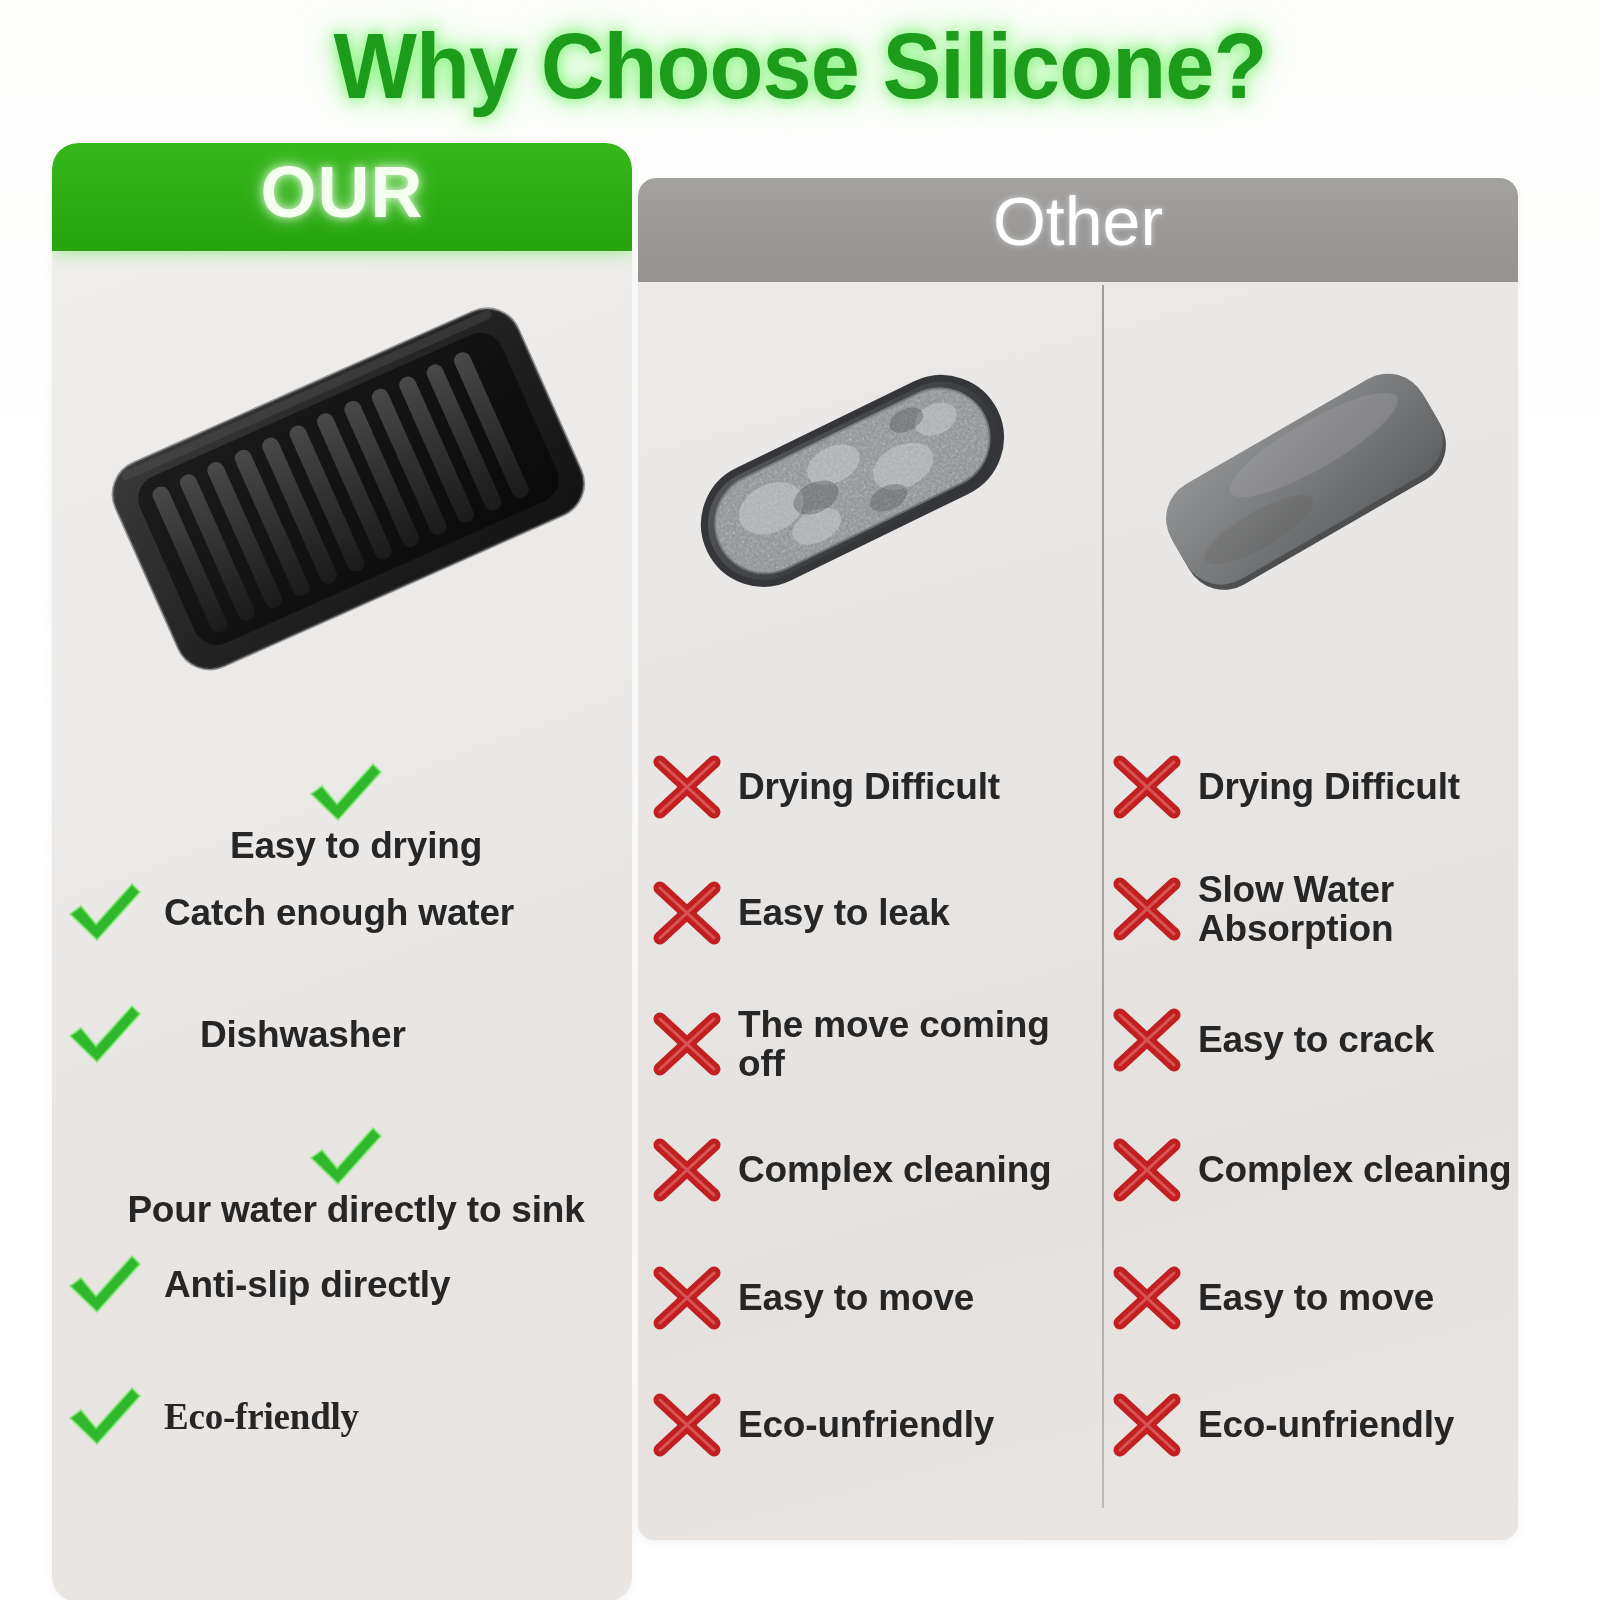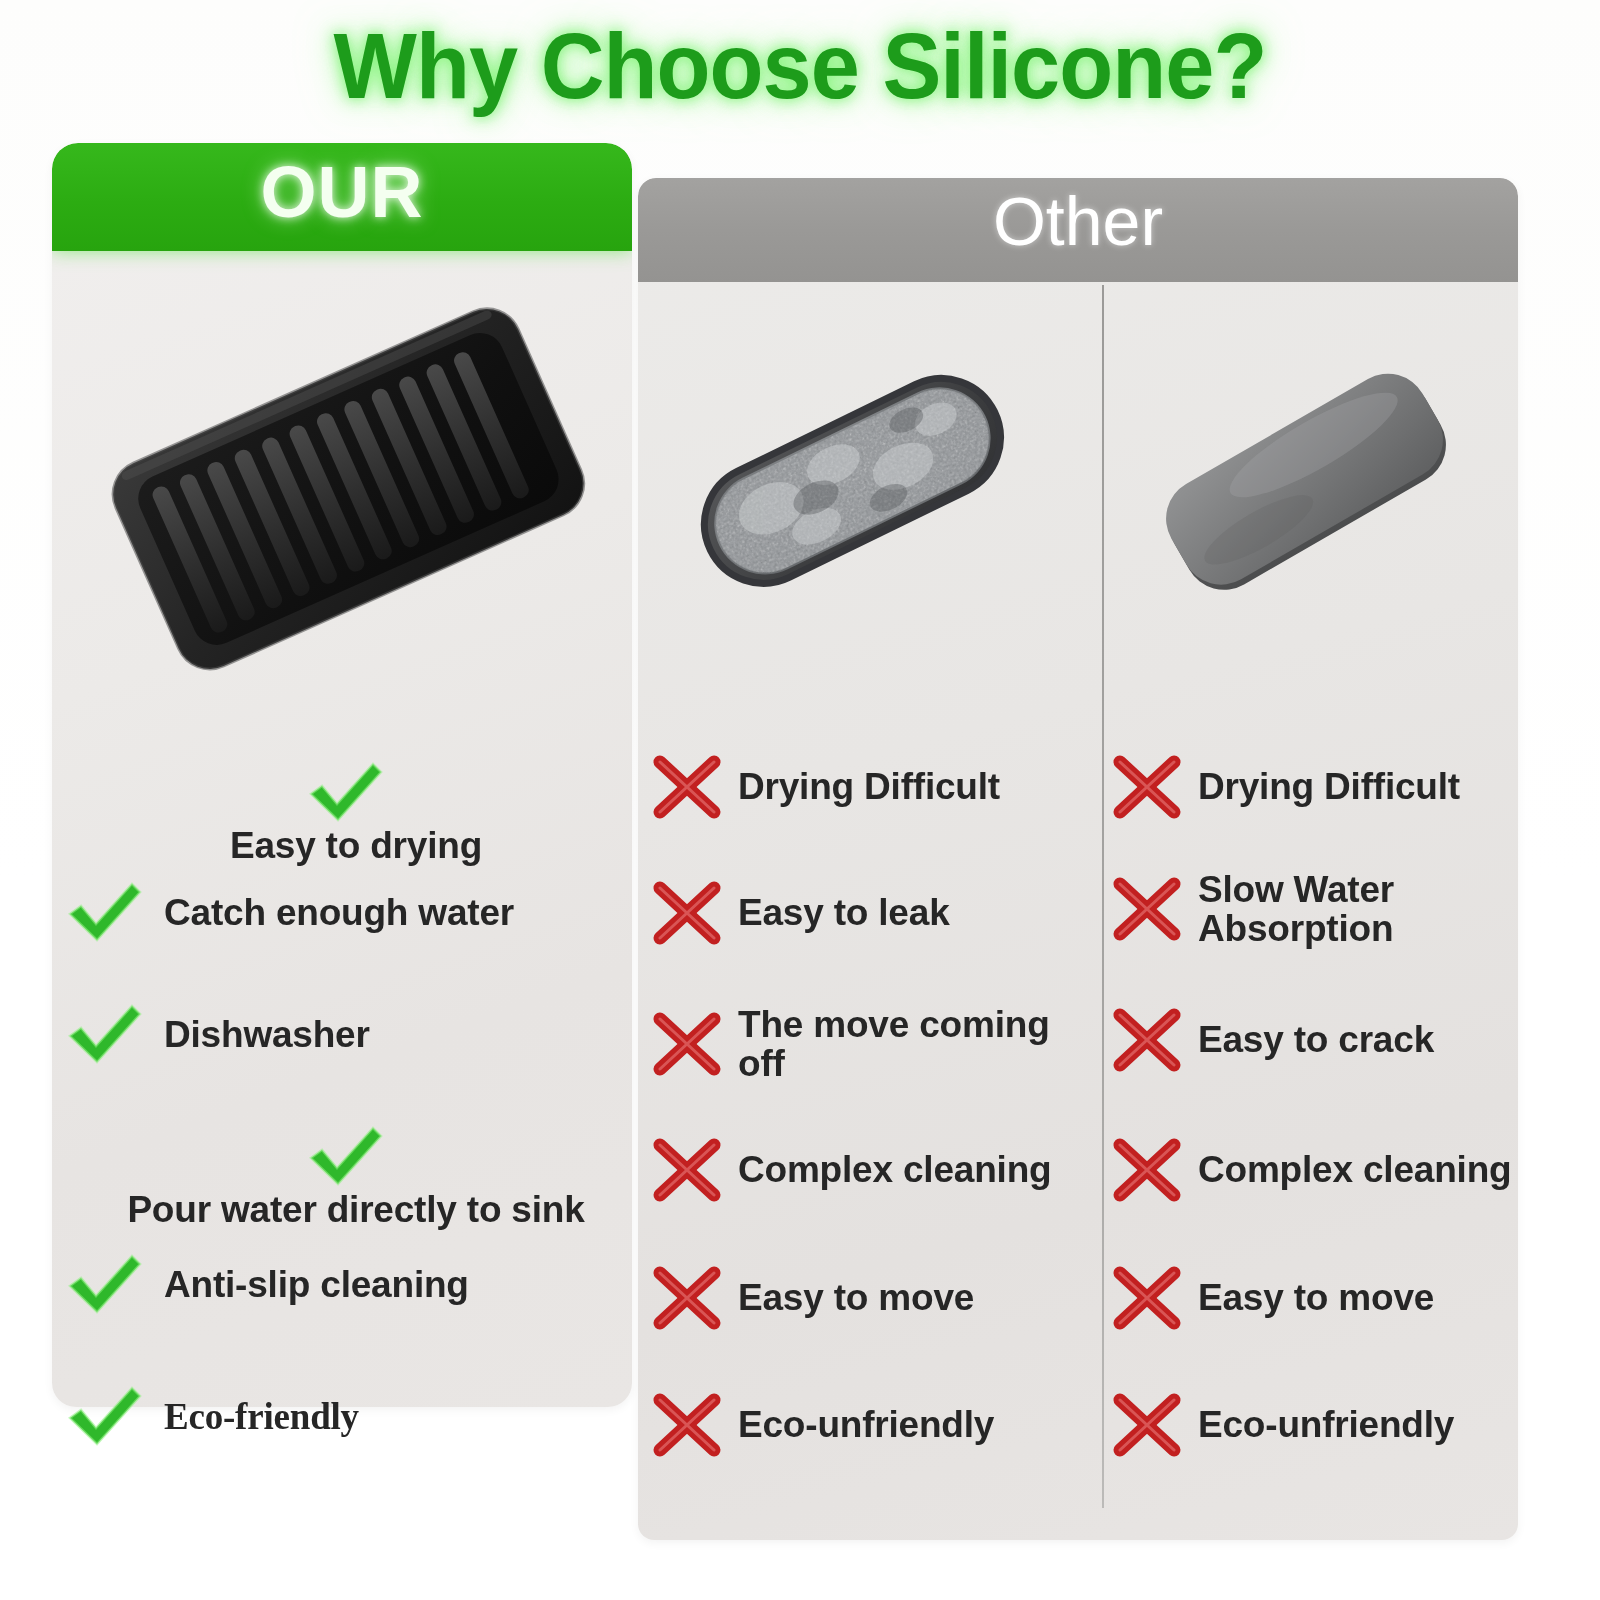--- a/index.html
+++ b/index.html
@@ -35,21 +35,21 @@
       0 0 40px rgba(180, 255, 170, 0.5);
     white-space: nowrap;
   }
 
   
   #our-panel {
     position: absolute;
     left: 52px;
     top: 143px;
     width: 580px;
-    height: 1264px;
+    height: 1458px;
     border-radius: 26px 26px 24px 24px;
     background: linear-gradient(160deg, #f1efee 0%, #eceae8 38%, #e7e4e2 70%, #e9e6e4 100%);
     box-shadow: 0 3px 10px rgba(0,0,0,0.05);
     overflow: hidden;
   }
   #our-header {
     position: absolute;
     left: 0;
     top: 0;
     width: 580px;
@@ -235,39 +235,39 @@
     <span class="feature-label">Easy to drying</span>
   </div>
 
   <div class="feature-row" style="top:880px;">
     <svg class="mark-icon" width="78" height="66" viewBox="0 0 78 66">
       <path d="M4 34 L15 26 L30 44 L66 4 L74 12 L31 60 Z" fill="#2fb82b" stroke="#8cf07e" stroke-width="2.5" stroke-opacity="0.55"></path>
     </svg>
     <span class="feature-label">Catch enough water</span>
   </div>
 
-  <div class="feature-row" style="top:1002px;">
+  <div class="feature-row" style="top:1002px;gap:36px;">
     <svg class="mark-icon" width="78" height="66" viewBox="0 0 78 66">
       <path d="M4 34 L15 26 L30 44 L66 4 L74 12 L31 60 Z" fill="#2fb82b" stroke="#8cf07e" stroke-width="2.5" stroke-opacity="0.55"></path>
     </svg>
     <span class="feature-label">Dishwasher</span>
   </div>
 
   <div class="feature-row" style="top:1124px;flex-direction:column;">
     <svg class="mark-icon" width="78" height="66" viewBox="0 0 78 66">
       <path d="M4 34 L15 26 L30 44 L66 4 L74 12 L31 60 Z" fill="#2fb82b" stroke="#8cf07e" stroke-width="2.5" stroke-opacity="0.55"></path>
     </svg>
     <span class="feature-label">Pour water directly to sink</span>
   </div>
 
   <div class="feature-row" style="top:1252px;">
     <svg class="mark-icon" width="78" height="66" viewBox="0 0 78 66">
       <path d="M4 34 L15 26 L30 44 L66 4 L74 12 L31 60 Z" fill="#2fb82b" stroke="#8cf07e" stroke-width="2.5" stroke-opacity="0.55"></path>
     </svg>
-    <span class="feature-label">Anti-slip cleaning</span>
+    <span class="feature-label">Anti-slip directly</span>
   </div>
 
   <div class="feature-row" style="top:1384px;font-family:Liberation Serif, serif;">
     <svg class="mark-icon" width="78" height="66" viewBox="0 0 78 66">
       <path d="M4 34 L15 26 L30 44 L66 4 L74 12 L31 60 Z" fill="#2fb82b" stroke="#8cf07e" stroke-width="2.5" stroke-opacity="0.55"></path>
     </svg>
     <span class="feature-label">Eco-friendly</span>
   </div>
 </div>
 

